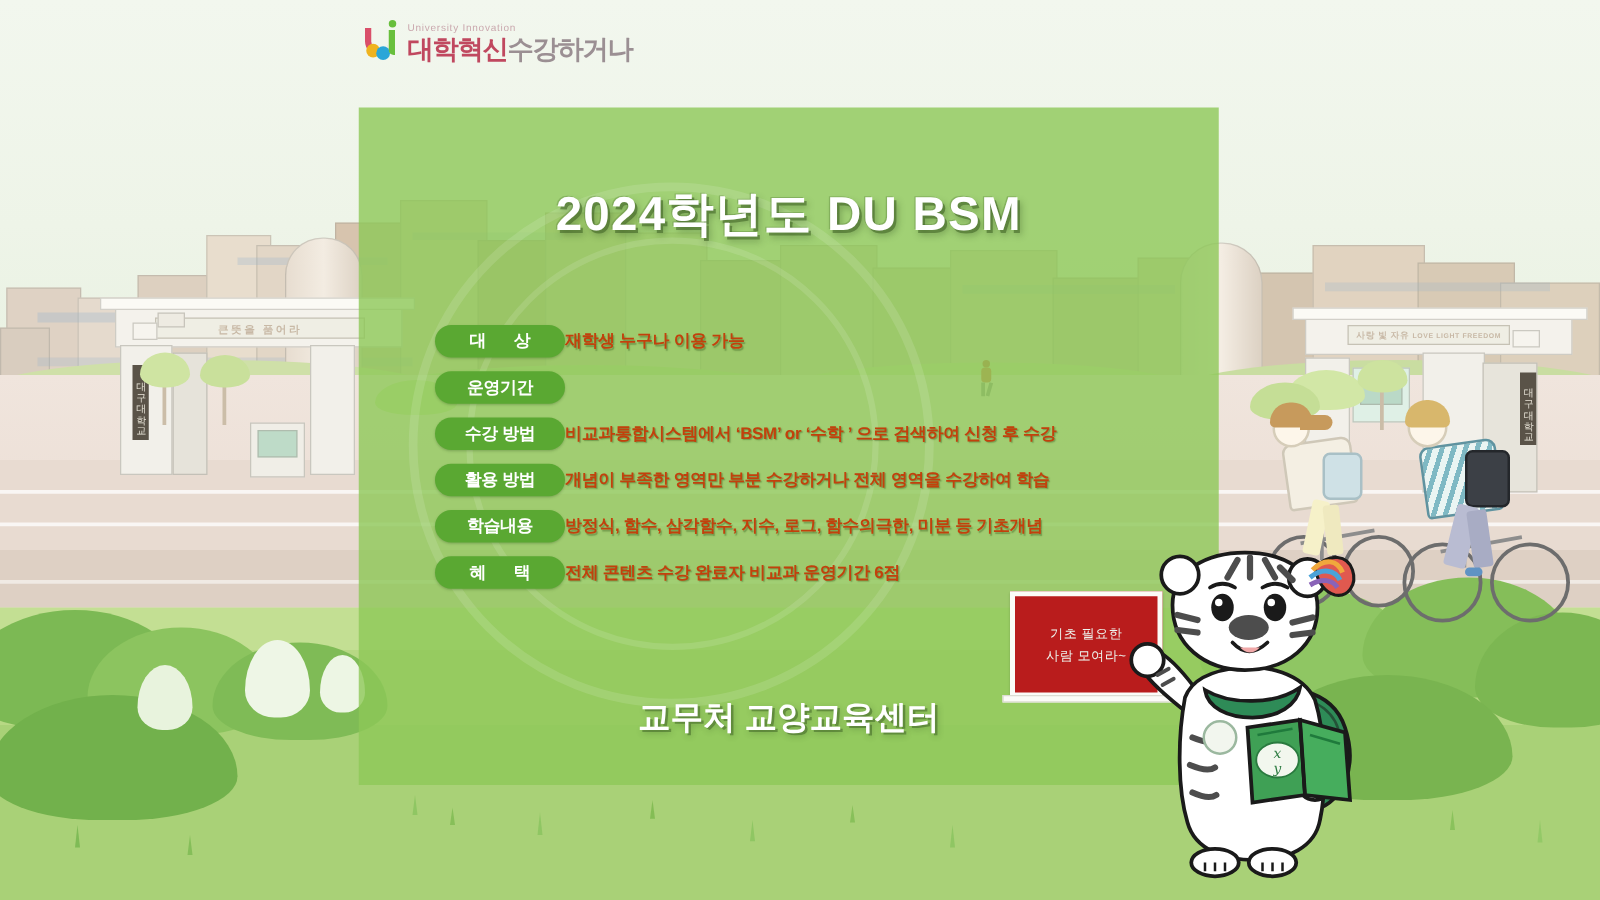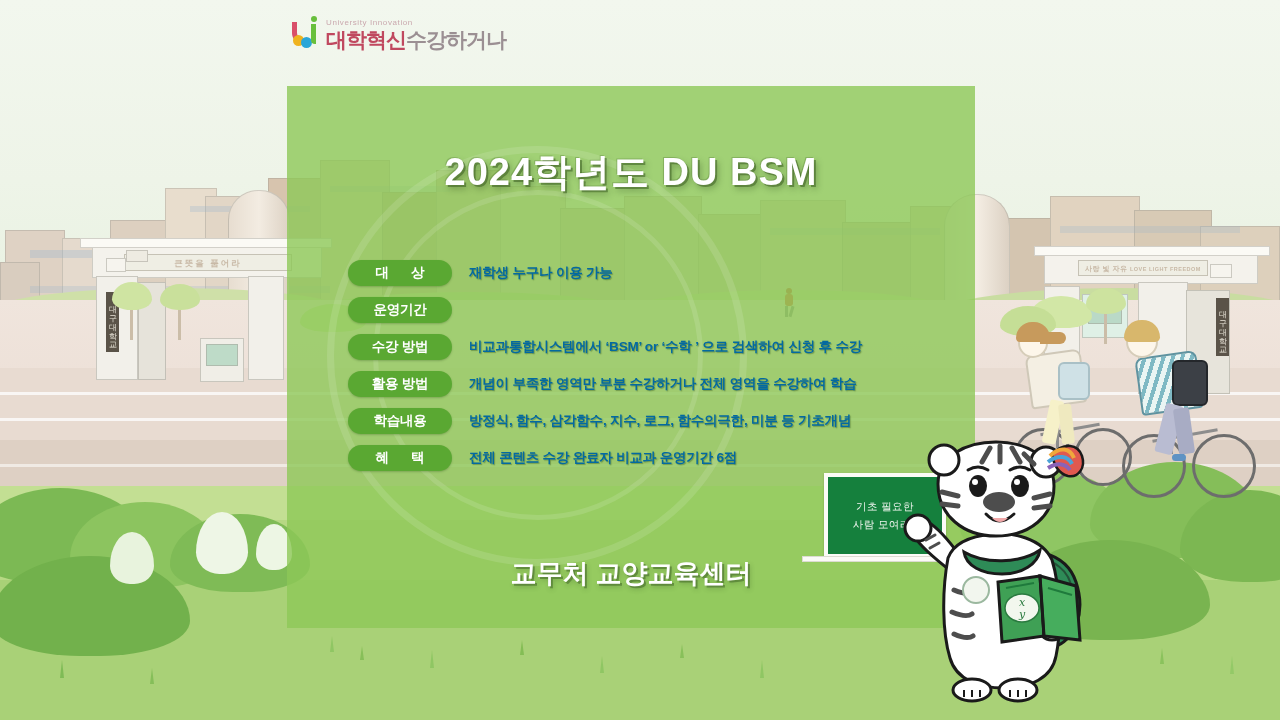--- a/index.html
+++ b/index.html
@@ -195,44 +195,43 @@
     display: flex; align-items: center; justify-content: center;
     letter-spacing: -.3px;
     box-shadow: 0 1px 2px rgba(50,85,30,.3);
     white-space: nowrap;
   }
   .pill.spaced { letter-spacing: 0; }
   .pill.spaced span { display: inline-block; }
   .pill.spaced .gap { width: 22px; }
   .val {
     flex: 1 1 auto;
-    padding-left: 17px; padding-top: 3px;
-    color: #0369a1; font-size: 13.5px; font-weight: bold;
+    padding-top: 3px;
+    color: #c2410c; font-size: 13.5px; font-weight: bold;
     line-height: 1.52; letter-spacing: -.2px;
     text-shadow: 1px 1px 1px rgba(55,90,30,.45);
     white-space: nowrap;
   }
   .val .line { display: block; }
 
   #footer {
     position: absolute; left: 287px; top: 556px; width: 688px;
     text-align: center;
     color: #fff; font-size: 26px; font-weight: bold;
     letter-spacing: 0px;
     text-shadow: 2px 2px 0 rgba(60,95,35,.5), 2px 3px 5px rgba(40,70,25,.3);
   }
 
   
   #board {
     position: absolute; left: 808px; top: 473px;
     width: 122px; height: 85px;
-    background: #15803d;
+    background: #b91c1c;
     border: 4px solid #fbfbf7;
     box-shadow: 0 1px 2px rgba(0,0,0,.18);
-    margin-left: 16px;
   }
   #board-text {
     position: absolute; inset: 0;
     display: flex; flex-direction: column;
     align-items: center; justify-content: center;
     gap: 4px;
     color: #eef4ee; font-size: 10.5px; letter-spacing: .4px;
   }
   #board-ledge {
     position: absolute; left: 802px; top: 556px;

